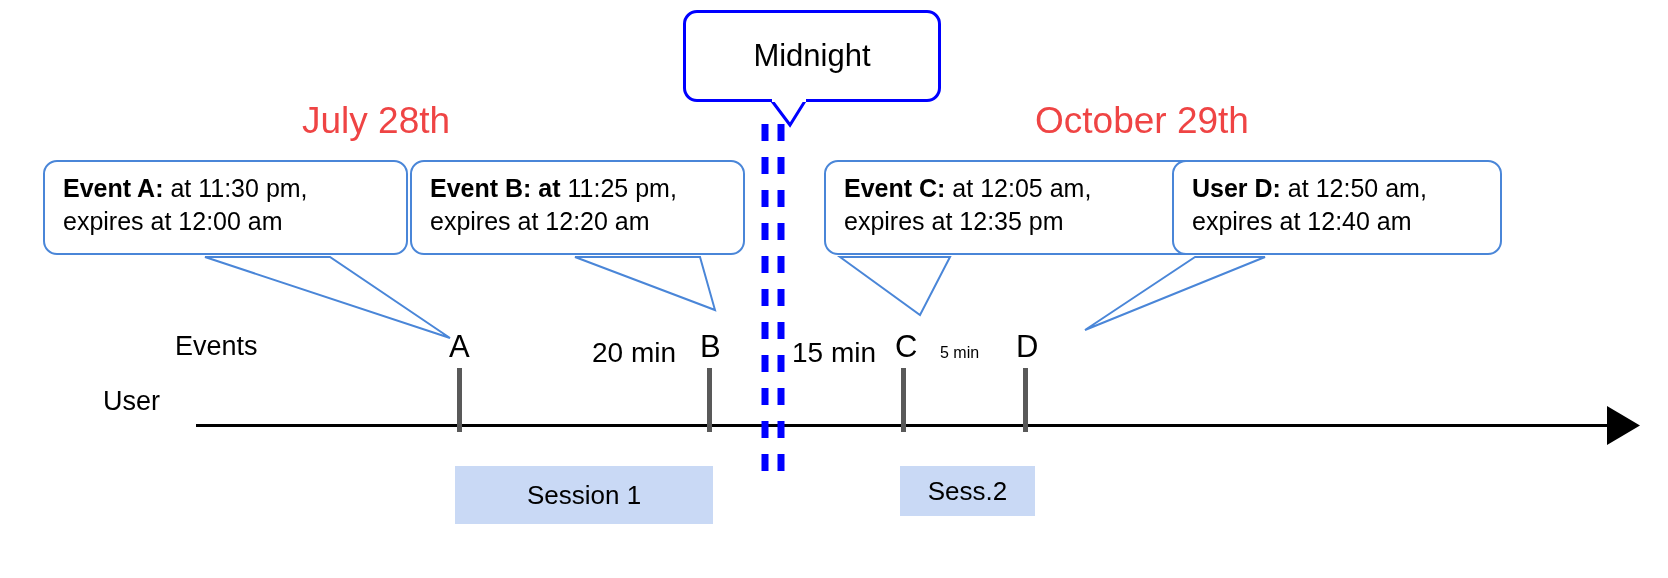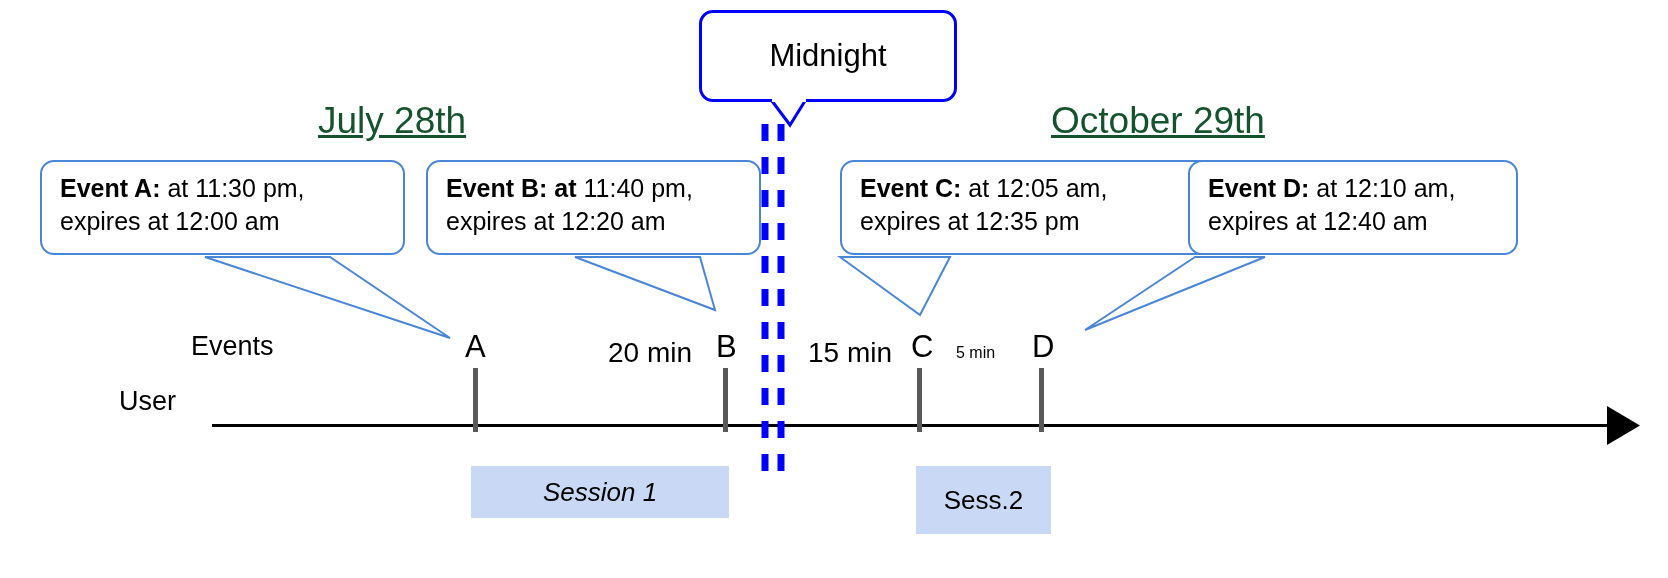--- a/index.html
+++ b/index.html
@@ -11,29 +11,28 @@
     font-family: "Liberation Sans", sans-serif;
     color: #000000;
   }
   #stage {
     position: relative;
     width: 1668px;
     height: 578px;
     background: #ffffff;
     overflow: hidden;
   }
-  .abs { position: absolute; margin-left: 16px; }
+  .abs { position: absolute; }
 
   
   .date-label {
     font-size: 37px;
     line-height: 1;
-    color: #14532d;
+    color: #ef4444;
     white-space: nowrap;
-    text-decoration: underline;
   }
 
   
   .callout {
     box-sizing: border-box;
     border: 2.2px solid #4a86d8;
     border-radius: 14px;
     background: #ffffff;
     padding: 10px 14px 10px 18px;
     font-size: 25px;
@@ -109,37 +108,37 @@
 <div id="stage">
 
   <div class="midnight-bubble abs" style="left:683px; top:10px; width:258px; height:92px;">
     <span>Midnight</span>
   </div>
 
   <div class="date-label abs" style="left:302px; top:102px;">July 28th</div>
 
   <div class="date-label abs" style="left:1035px; top:102px;">October 29th</div>
 
-  <div class="callout abs" style="left:24px; top:160px; width:365px; height:95px;">
+  <div class="callout abs" style="left:43px; top:160px; width:365px; height:95px;">
     <span class="b">Event A:</span><span> at 11:30 pm,</span><br>
     <span>expires at 12:00 am</span>
   </div>
 
   <div class="callout abs" style="left:410px; top:160px; width:335px; height:95px;">
-    <span class="b">Event B: at</span><span> 11:40 pm,</span><br>
+    <span class="b">Event B: at</span><span> 11:25 pm,</span><br>
     <span>expires at 12:20 am</span>
   </div>
 
   <div class="callout abs" style="left:824px; top:160px; width:386px; height:95px;">
     <span class="b">Event C:</span><span> at 12:05 am,</span><br>
     <span>expires at 12:35 pm</span>
   </div>
 
   <div class="callout abs" style="left:1172px; top:160px; width:330px; height:95px;">
-    <span class="b">Event D:</span><span>  at 12:10 am,</span><br>
+    <span class="b">User D:</span><span>  at 12:50 am,</span><br>
     <span>expires at 12:40 am</span>
   </div>
 
   <div class="events-name abs" style="left:175px; top:333px;">Events</div>
 
   <div class="axis-name abs" style="left:103px; top:388px;">User</div>
 
   <div class="axis-line abs" style="left:196px; top:424px; width:1415px;"></div>
 
   <div class="tick abs" style="left:457px; top:368px; height:64px;"></div>
@@ -149,25 +148,25 @@
 
   <div class="ev-letter abs" style="left:449px; top:331px;">A</div>
   <div class="ev-letter abs" style="left:700px; top:331px;">B</div>
   <div class="ev-letter abs" style="left:895px; top:331px;">C</div>
   <div class="ev-letter abs" style="left:1016px; top:331px;">D</div>
 
   <div class="interval abs" style="left:592px; top:339px;">20 min</div>
   <div class="interval abs" style="left:792px; top:339px;">15 min</div>
   <div class="interval small abs" style="left:940px; top:345px;">5 min</div>
 
-  <div class="session abs" style="left:455px; top:466px; width:258px; height:52px;font-style:italic;">
+  <div class="session abs" style="left:455px; top:466px; width:258px; height:58px;">
     <span>Session 1</span>
   </div>
 
-  <div class="session abs" style="left:900px; top:466px; width:135px; height:68px;">
+  <div class="session abs" style="left:900px; top:466px; width:135px; height:50px;">
     <span>Sess.2</span>
   </div>
 
   <svg class="overlay" viewBox="0 0 1668 578" xmlns="http://www.w3.org/2000/svg">
 
     <g>
       <path d="M 772 101 L 790 125 L 805 101" fill="#ffffff" stroke="#0000ff" stroke-width="3" stroke-linejoin="miter" stroke-linecap="butt"></path>
       <rect x="772" y="97" width="34" height="5" fill="#ffffff"></rect>
     </g>
 

